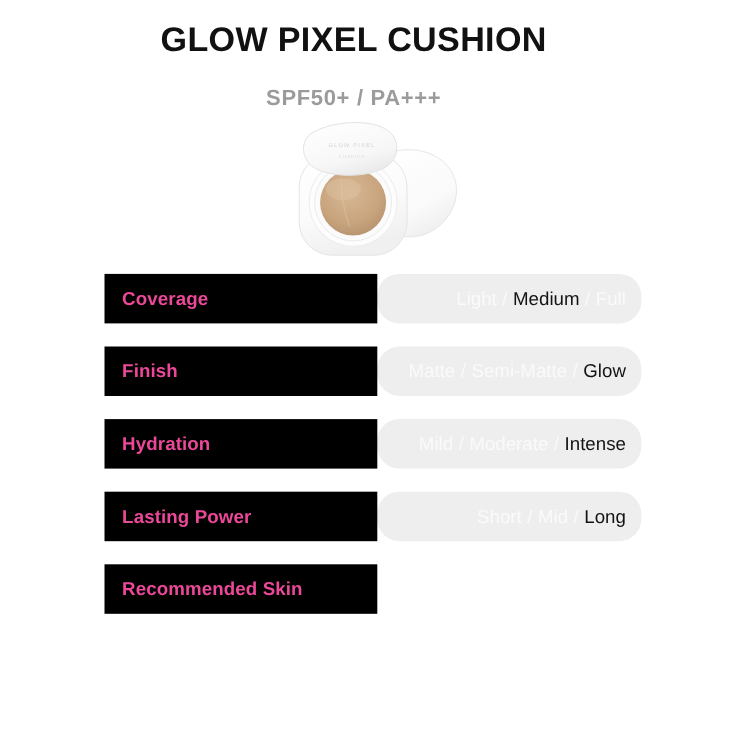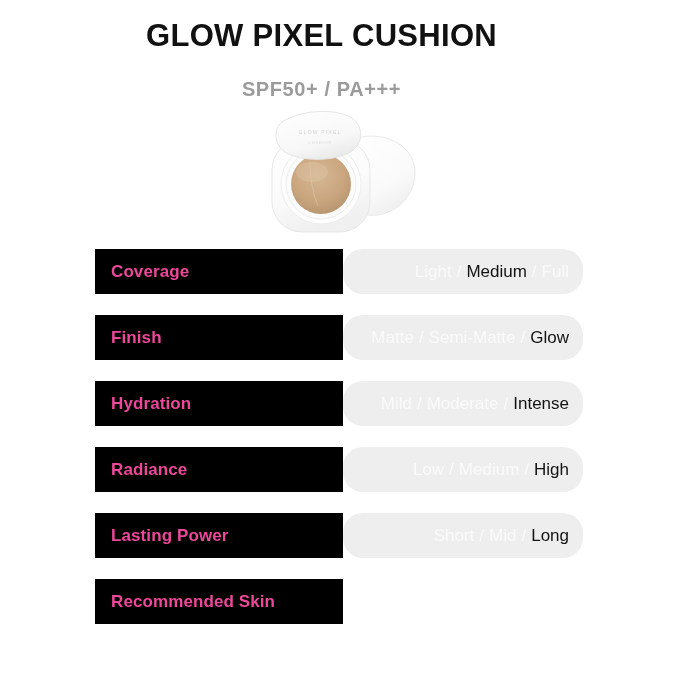--- a/index.html
+++ b/index.html
@@ -198,30 +198,20 @@
         <div class="spec-label">Hydration</div>
         <div class="spec-values">
           <span class="opt inactive">Mild</span>
           <span class="sep">/</span>
           <span class="opt inactive">Moderate</span>
           <span class="sep">/</span>
           <span class="opt active">Intense</span>
         </div>
       </div>
       <div class="spec-row">
-        <div class="spec-label">Radiance</div>
-        <div class="spec-values">
-          <span class="opt inactive">Low</span>
-          <span class="sep">/</span>
-          <span class="opt inactive">Medium</span>
-          <span class="sep">/</span>
-          <span class="opt active">High</span>
-        </div>
-      </div>
-      <div class="spec-row">
         <div class="spec-label">Lasting Power</div>
         <div class="spec-values">
           <span class="opt inactive">Short</span>
           <span class="sep">/</span>
           <span class="opt inactive">Mid</span>
           <span class="sep">/</span>
           <span class="opt active">Long</span>
         </div>
       </div>
       <div class="spec-row">

